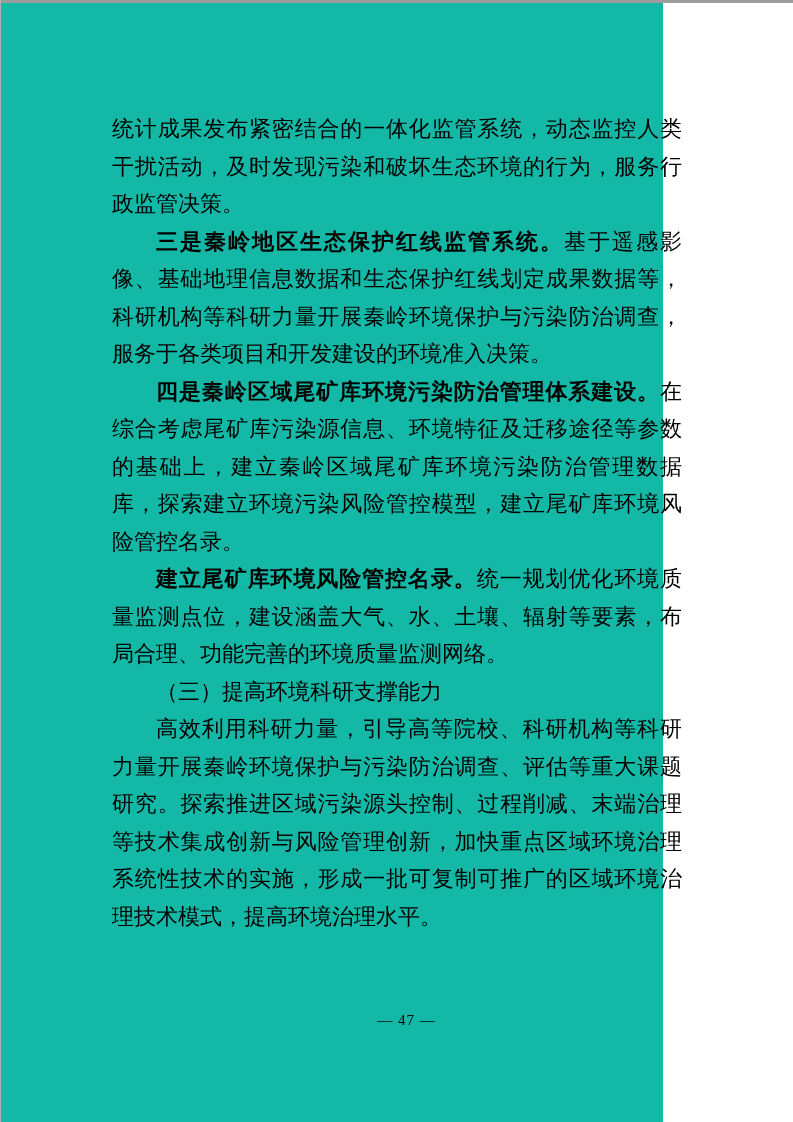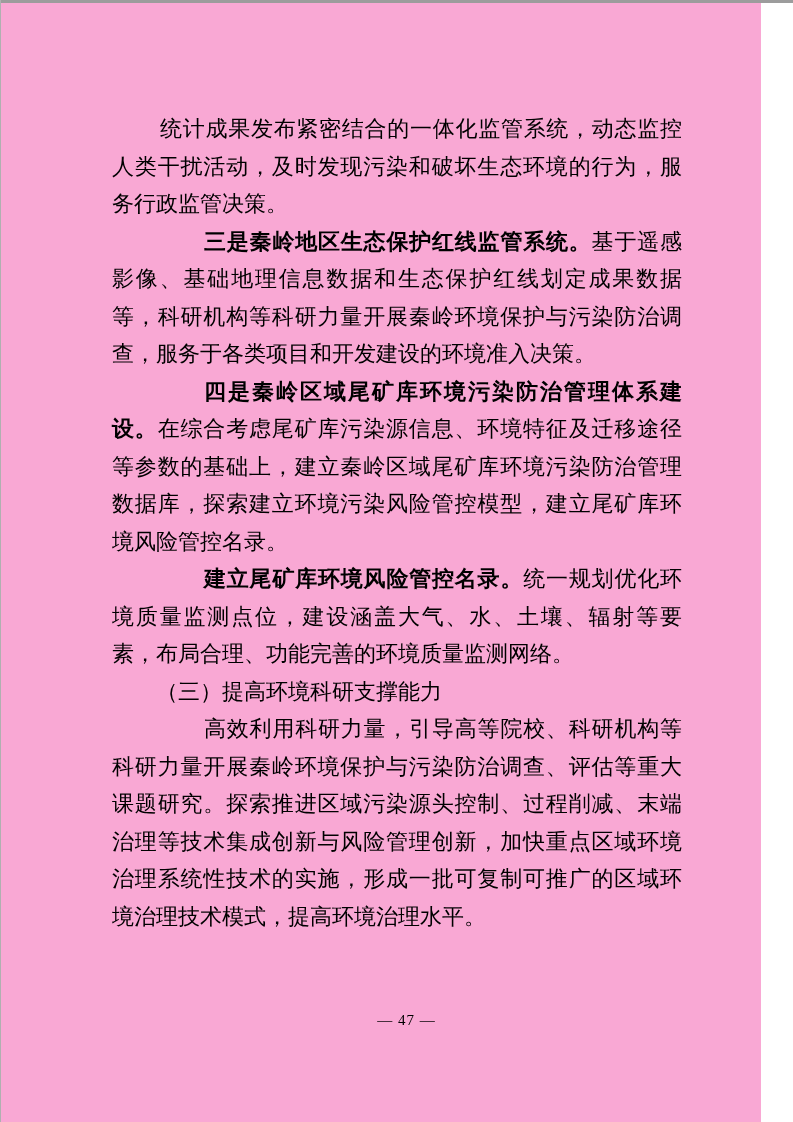--- a/index.html
+++ b/index.html
@@ -5,23 +5,23 @@
   * { margin: 0; padding: 0; box-sizing: border-box; }
   html, body {
     width: 793px;
     height: 1122px;
     background: #ffffff;
     font-family: "Liberation Serif", "DejaVu Serif", serif;
     overflow: hidden;
   }
   .page {
     position: relative;
-    width: 761px;
+    width: 663px;
     height: 1122px;
-    background: #f9a8d4;
+    background: #14b8a6;
   }
   .edge-top {
     position: absolute;
     top: 0; left: 0;
     width: 793px; height: 3px;
     background: #9c9c9c;
   }
   .edge-left {
     position: absolute;
     top: 0; left: 0;
@@ -40,21 +40,20 @@
     text-justify: inter-ideograph;
   }
   .para {
     text-indent: 44px;
   }
   .para.no-indent {
     text-indent: 0;
   }
   .lead {
     font-weight: bold;
-    margin-left: 48px;
   }
   .heading {
     font-weight: normal;
     text-indent: 44px;
   }
   .footer {
     position: absolute;
     left: 0;
     top: 1012px;
     width: 793px;

